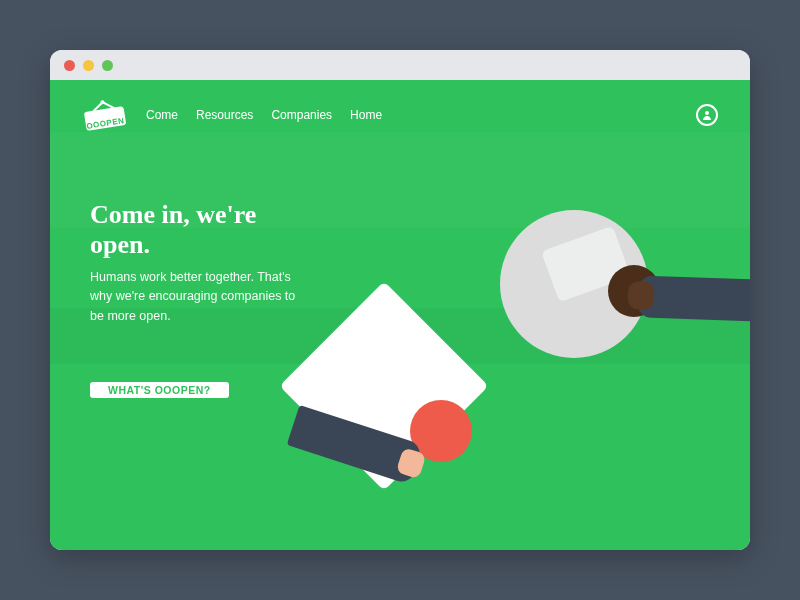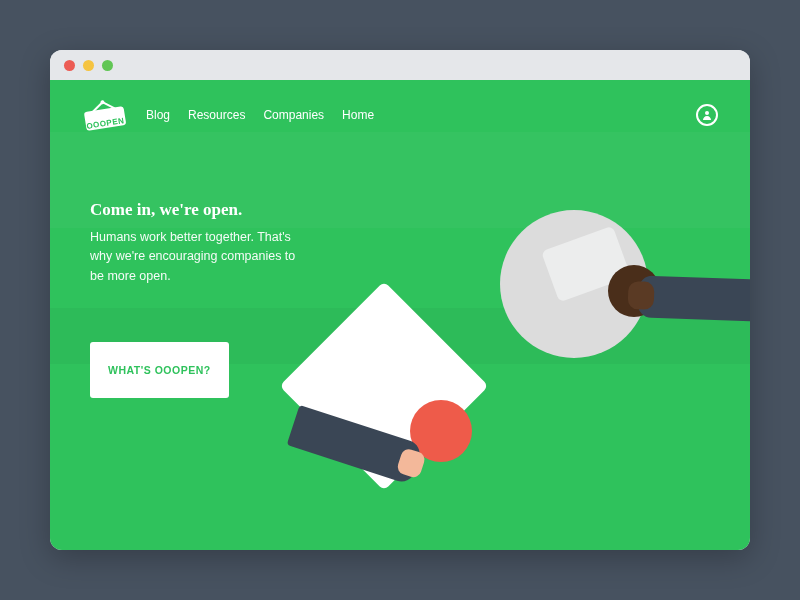--- a/index.html
+++ b/index.html
@@ -87,37 +87,37 @@
     .hero {
       position: relative;
       padding: 58px 40px 0;
       color: #fff;
       max-width: 290px;
       z-index: 3;
     }
     .hero h1 {
       font-family: Georgia, "Times New Roman", serif;
       font-weight: 700;
-      font-size: 17px;
+      font-size: 26px;
       margin-bottom: 8px;
     }
     .hero p {
       font-size: 12.5px;
       line-height: 1.55;
       opacity: 0.95;
     }
     .cta {
       margin-top: 56px;
       display: inline-block;
       background: #fff;
       color: #2fc25c;
       font-size: 10.5px;
       font-weight: 700;
       letter-spacing: 0.5px;
-      padding: 22px 18px;
+      padding: 2px 18px;
       border-radius: 3px;
       border: none;
       cursor: pointer;
     }
     .illustration {
       position: absolute;
       z-index: 2;
     }
     .illo-left {
       left: 260px;
@@ -218,21 +218,21 @@
             <line x1="23" y1="4" x2="12" y2="12" stroke="#fff" stroke-width="2" stroke-linecap="round"></line>
             <line x1="23" y1="4" x2="34" y2="12" stroke="#fff" stroke-width="2" stroke-linecap="round"></line>
             <circle cx="23" cy="4" r="2" fill="#fff"></circle>
           </g>
         </svg>
         <div style="position:absolute;left:0;right:0;top:14px;text-align:center;transform:rotate(-9deg)">
           <span class="logo-text">OOOPEN</span>
         </div>
       </div>
       <nav class="nav">
-        <a>Blog</a>
+        <a>Come</a>
         <a>Resources</a>
         <a>Companies</a>
         <a>Home</a>
       </nav>
       <div class="spacer"></div>
       <div class="user-icon">
         <svg viewBox="0 0 24 24">
             <circle cx="12" cy="8" r="4"></circle>
             <path d="M4 22c0-4.4 3.6-8 8-8s8 3.6 8 8"></path>
           </svg>

